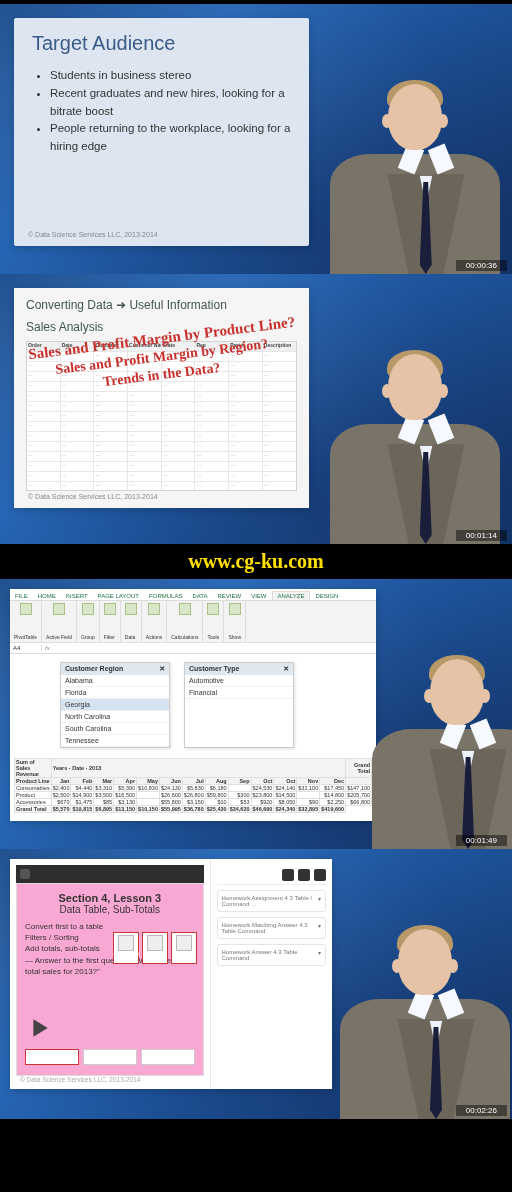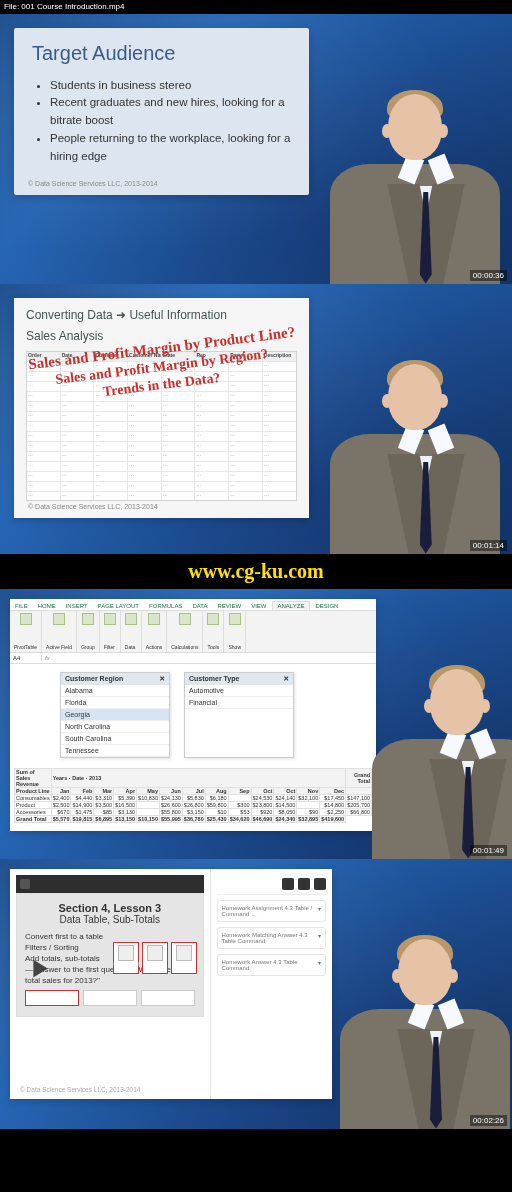--- a/index.html
+++ b/index.html
@@ -72,28 +72,28 @@
   .collar-l{left:62px; transform:rotate(22deg);}
   .collar-r{left:92px; transform:rotate(-22deg);}
   .tie {
     position:absolute; bottom:0; left:80px; width:12px; height:92px;
     background:#1a1e3a;
     clip-path: polygon(30% 0,70% 0,100% 90%,50% 100%,0 90%);
   }
   .timestamp {
     position:absolute; bottom:3px; right:5px;
     background: rgba(0,0,0,0.45);
-    color:#fff; font-size:8px; padding:1px 3px;
+    color:#fff; font-size:8px; padding:1px 10px;
     z-index:2;
   }
 
   
   .slide1 {
     background:#dde6f0; color:#2b2b2b; border-radius:2px;
-    height: 167px; padding: 14px 18px; position:relative;
+    height: 228px; padding: 14px 18px; position:relative;
     box-shadow: 0 2px 8px rgba(0,0,0,0.2);
   }
   .slide1 h2 { color:#3a5b88; font-size:20px; font-weight:200; font-family:"Segoe UI",Arial,sans-serif; margin-bottom:12px;}
   .slide1 ul { list-style: disc; margin-left:18px; font-size:11.5px; line-height:1.55; color:#333;}
   .footer-copy {
     position:absolute; bottom:8px; left:14px;
     font-size:7px; color:#888;
   }
 
   
@@ -155,21 +155,21 @@
   .pvt .ttl td,.pvt .ttl th{ font-weight:bold;background:#f7f7f7;}
 
   
   .slide4 {
     background:#fff; height:230px; position:relative; display:flex;
     box-shadow:0 2px 8px rgba(0,0,0,0.2);
   }
   .s4-left { flex:0 0 62%; padding:6px; position:relative;}
   .s4-bar { height:18px; background:#2e2e2e; display:flex; align-items:center; padding:0 4px; gap:3px;}
   .s4-bar .dot{width:10px;height:10px;background:#555;border-radius:2px;}
-  .s4-body { background:#e5e5e5; border:1px solid #ddd; height:124px; padding:8px; position:relative;}
+  .s4-body { background:#f9a8d4; border:1px solid #ddd; height:193px; padding:8px; position:relative;}
   .s4-title { text-align:center; font-size:11px; font-weight:bold; color:#333;}
   .s4-sub { text-align:center; font-size:10px; color:#333; margin-bottom:6px;}
   .s4-list { font-size:8px; color:#333; line-height:1.4;}
   .s4-icons { position:absolute; top:48px; right:6px; display:flex; gap:3px;}
   .s4-ico { width:26px; height:32px; background:#fff; border:1px solid #c33; font-size:5px; text-align:center; padding-top:18px; position:relative;}
   .s4-ico::before{content:"";position:absolute;top:2px;left:50%;transform:translateX(-50%);width:14px;height:14px;background:#eee;border:1px solid #bbb;}
   .play { position:absolute; left:12px; bottom:36px; width:22px; height:22px; background:#444; clip-path:polygon(20% 10%,85% 50%,20% 90%);}
   .s4-bot { position:absolute; bottom:10px; left:8px; right:8px; display:flex; gap:4px;}
   .s4-bot .bx{flex:1;height:16px;background:#fff;border:1px solid #ccc;font-size:5px;padding:1px;}
   .s4-bot .bx.hl{border:1.5px solid #c33;}
@@ -179,21 +179,20 @@
   .s4-card { border:1px solid #e5e5e5; border-radius:3px; padding:4px; margin-top:5px;}
   .s4-card .r{display:flex;justify-content:space-between;color:#777;}
   .s4-foot {
     position:absolute; bottom:6px; left:10px; font-size:6.5px; color:#aaa;
   }
 </style>
 </head>
 <body>
 
 <div class="meta-header">
-  <div>File: 001 Course Introduction.mp4</div>
 </div>
 
 <div class="frame">
   <div class="slide-area">
     <div class="slide1">
       <h2>Target Audience</h2>
       <ul>
         <li>Students in business stereo</li>
         <li>Recent graduates and new hires, looking for a bitrate boost</li>
         <li>People returning to the workplace, looking for a hiring edge</li>

